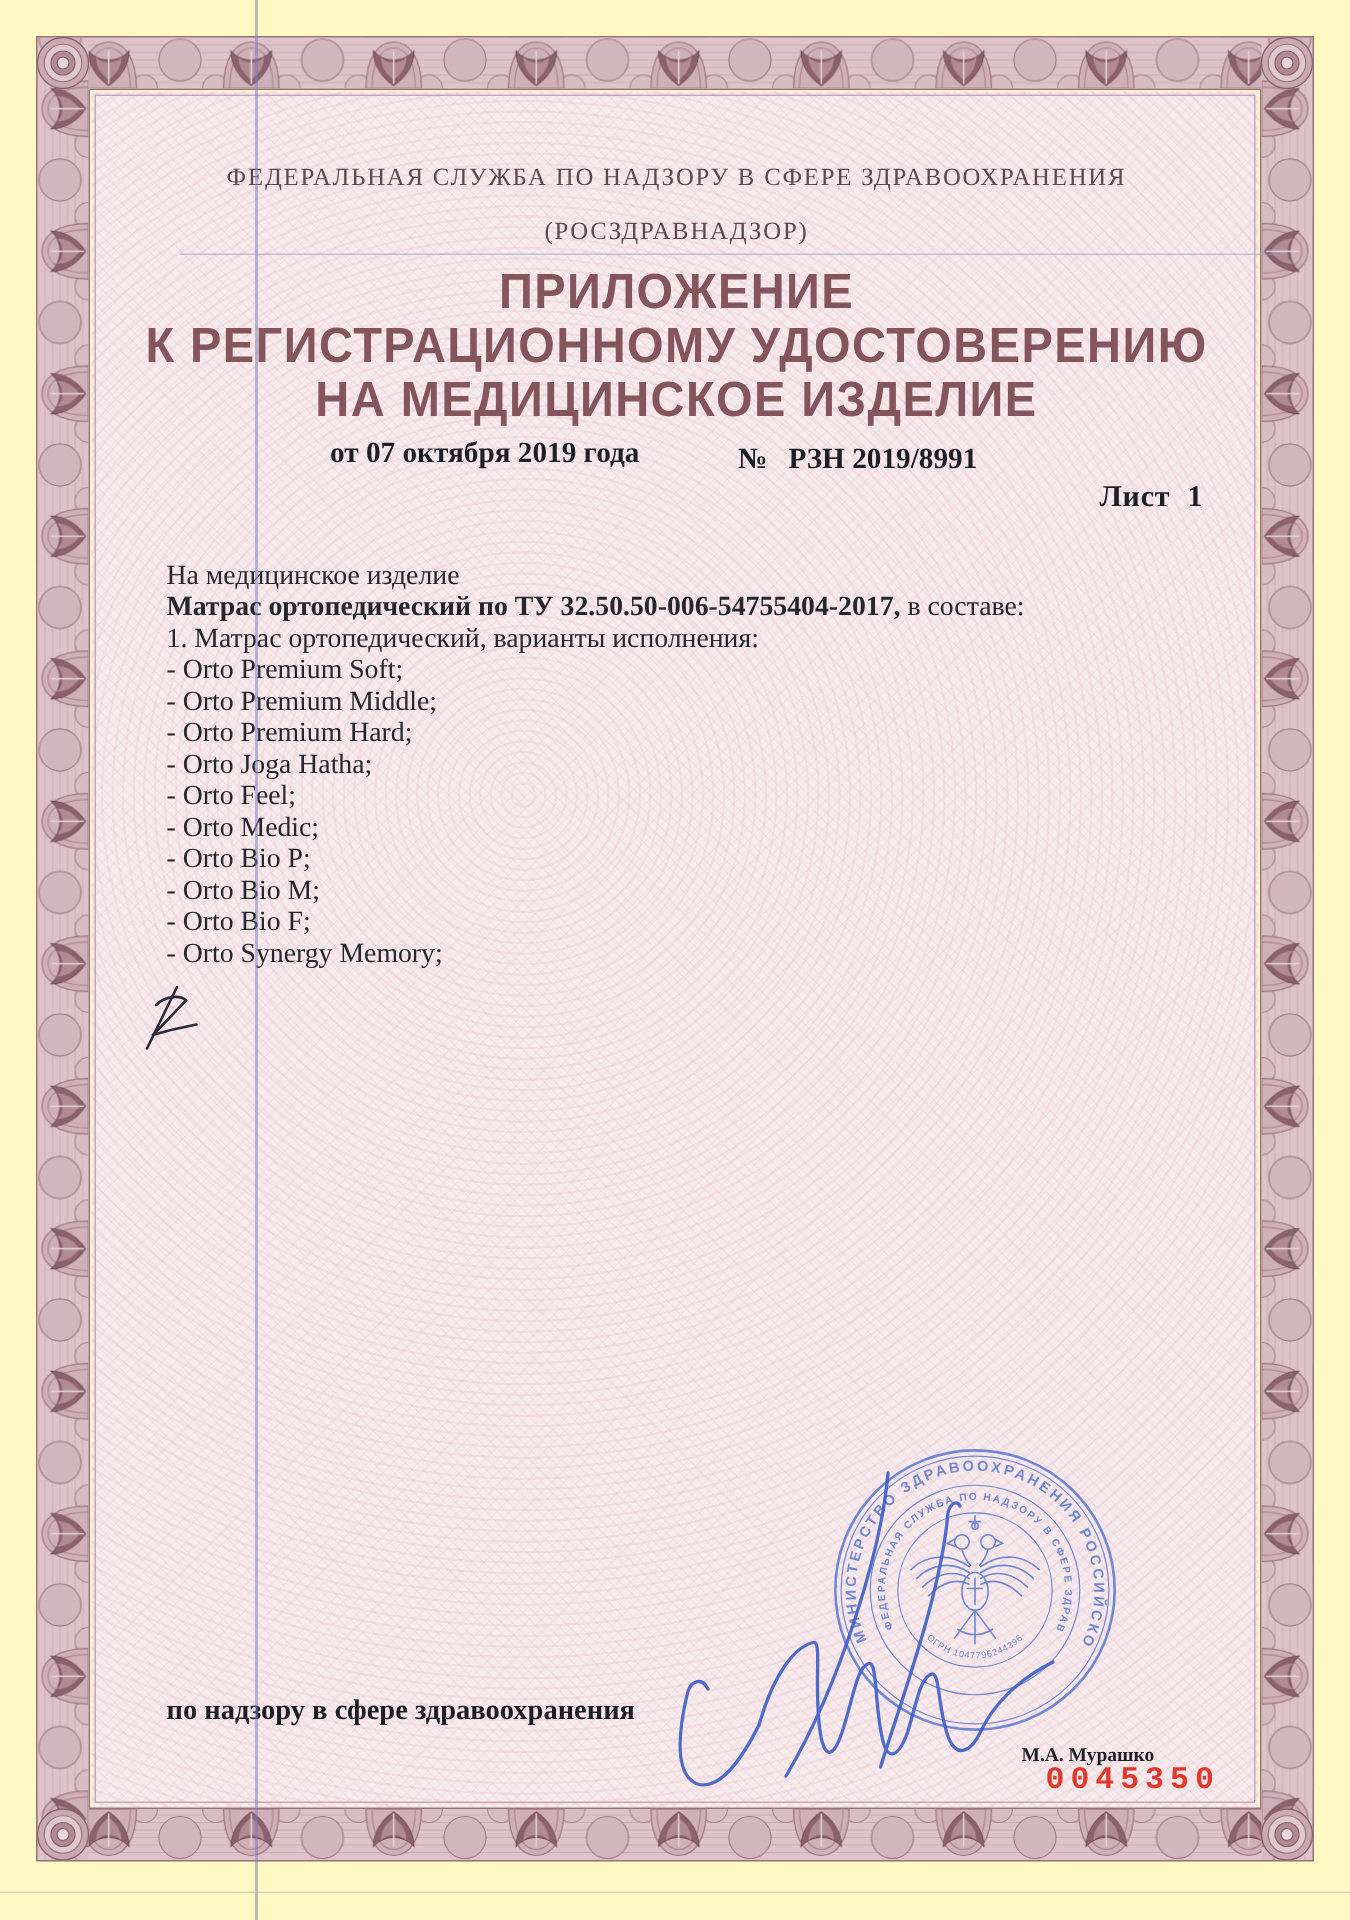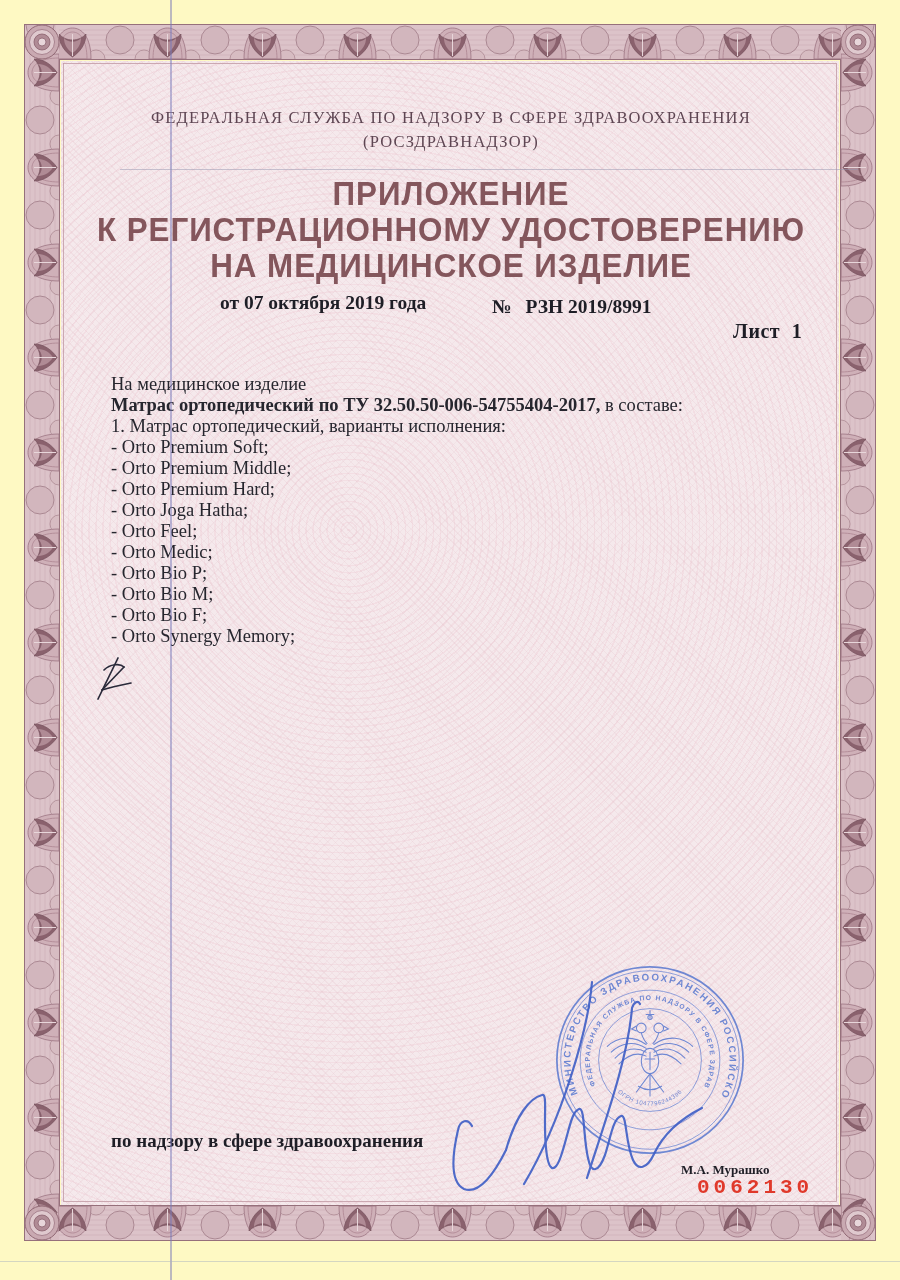--- a/index.html
+++ b/index.html
@@ -15,21 +15,21 @@
     background-image:
       repeating-linear-gradient(45deg, rgba(226,190,199,0.22) 0 1px, rgba(0,0,0,0) 1px 5px),
       repeating-linear-gradient(-45deg, rgba(226,190,199,0.18) 0 1px, rgba(0,0,0,0) 1px 6px),
       repeating-radial-gradient(circle at 37% 41%, rgba(241,213,220,0.55) 0 1.5px, rgba(0,0,0,0) 1.5px 7px);
   }
   .border-svg{position:absolute;left:0;top:0;pointer-events:none;}
   .abs{position:absolute;}
   
   .header{left:62px;top:108px;width:778px;text-align:center;color:#5e4653;}
   .header .h1{font-size:16.5px;letter-spacing:1.2px;}
-  .header .h2{font-size:16.5px;letter-spacing:1.2px;margin-top:4px;}
+  .header .h2{font-size:16.5px;letter-spacing:1.2px;margin-top:16px;}
   
   .title{
     left:62px;top:176px;width:778px;text-align:center;color:#84565c;
     font-family:"Liberation Sans", sans-serif;font-weight:bold;
     font-size:33px;line-height:36px;letter-spacing:1px;transform:scaleX(0.95);
   }
   .issue-date{left:220px;top:292px;font-size:19.5px;font-weight:bold;color:#1e1e26;}
   .reg-number{left:492px;top:296px;font-size:19.5px;font-weight:bold;color:#1e1e26;display:flex;gap:14px;}
   .sheet-label{left:733px;top:320px;font-size:20px;font-weight:bold;color:#1e1e26;letter-spacing:0.5px;word-spacing:6px;}
   
@@ -205,19 +205,19 @@
       <path d="M76,190 C86,155 100,138 112,135 C118,133 113,158 116,188 C118,210 124,216 131,196 C139,172 141,152 149,149 C155,147 153,176 158,198 C161,213 168,214 175,195 C181,176 183,159 191,156 C197,154 195,182 203,200 C208,211 217,209 224,194 C232,177 248,160 272,148"></path>
       <path d="M162,22 C158,70 132,160 94,224"></path>
       <path d="M210,44 C208,40 204,42 202,48 C198,100 172,170 157,218"></path>
     </g>
   </svg>
 
   <div class="abs signer-title">
     <div>по надзору в сфере здравоохранения</div>
   </div>
   <div class="abs signer-name">М.А. Мурашко</div>
-  <div class="abs serial-number">0062130</div>
+  <div class="abs serial-number">0045350</div>
 
   <div class="abs fold-v"></div>
   <div class="abs crease-h"></div>
   <div class="abs scan-edge"></div>
 
 </div>
 
 </body></html>

